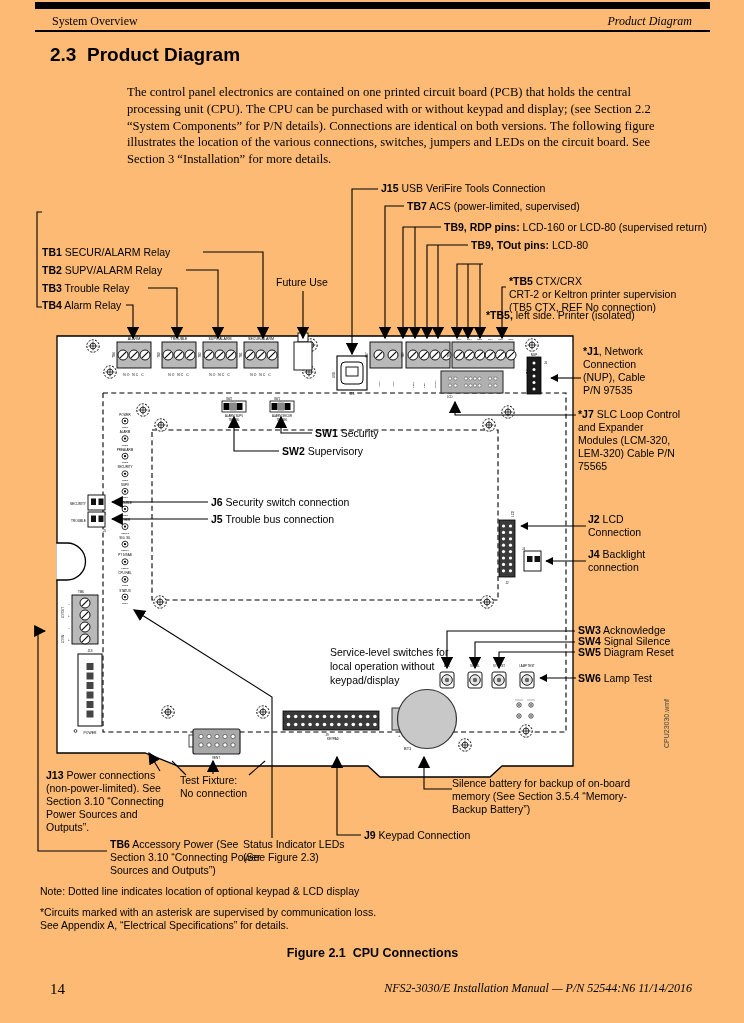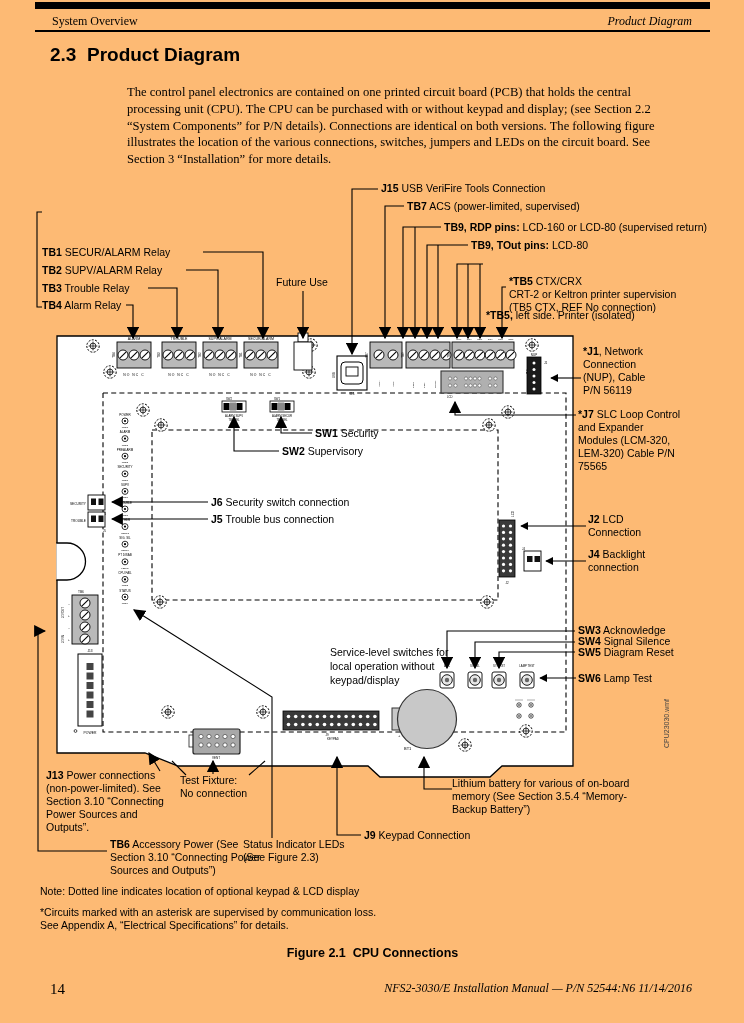--- a/index.html
+++ b/index.html
@@ -481,42 +481,42 @@
   <div class="co" style="left:407px;top:200px;"><b>TB7</b><span> ACS (power-limited, supervised)</span></div>
   <div class="co" style="left:444px;top:221px;"><b>TB9, RDP pins:</b><span> LCD-160 or LCD-80 (supervised return)</span></div>
   <div class="co" style="left:471px;top:239px;"><b>TB9, TOut pins:</b><span> LCD-80</span></div>
   <div class="co" style="left:486px;top:268px;margin-top:41px;"><b>*TB5,</b><span> left side. Printer (isolated)</span></div>
   <div class="co" style="left:509px;top:275px;">
     <div><b>*TB5</b><span> CTX/CRX</span></div>
     <div>CRT-2 or Keltron printer supervision</div>
     <div>(TB5 CTX, REF No connection)</div>
   </div>
 
-  <div class="co w" style="left:583px;top:345px;width:80px;"><b>*J1</b><span>, Network Connection (NUP), Cable P/N 56119</span></div>
+  <div class="co w" style="left:583px;top:345px;width:80px;"><b>*J1</b><span>, Network Connection (NUP), Cable P/N 97535</span></div>
   <div class="co w" style="left:578px;top:408px;width:104px;"><b>*J7</b><span> SLC Loop Control and Expander Modules (LCM-320, LEM-320) Cable P/N 75565</span></div>
   <div class="co w" style="left:588px;top:513px;width:64px;"><b>J2</b><span> LCD Connection</span></div>
   <div class="co w" style="left:588px;top:548px;width:66px;"><b>J4</b><span> Backlight connection</span></div>
 
   <div class="co" style="left:315px;top:427px;"><b>SW1</b><span> Security</span></div>
   <div class="co" style="left:282px;top:445px;"><b>SW2</b><span> Supervisory</span></div>
   <div class="co" style="left:211px;top:496px;"><b>J6</b><span> Security switch connection</span></div>
   <div class="co" style="left:211px;top:513px;"><b>J5</b><span> Trouble bus connection</span></div>
 
   <div class="co w" style="left:330px;top:645px;width:122px;line-height:14px;"><span>Service-level switches for local operation without keypad/display</span></div>
   <div class="co" style="left:578px;top:624px;"><b>SW3</b><span> Acknowledge</span></div>
   <div class="co" style="left:578px;top:635px;"><b>SW4</b><span> Signal Silence</span></div>
   <div class="co" style="left:578px;top:646px;"><b>SW5</b><span> Diagram Reset</span></div>
   <div class="co" style="left:578px;top:672px;"><b>SW6</b><span> Lamp Test</span></div>
 
   <div class="co w" style="left:46px;top:769px;width:132px;"><b>J13</b><span> Power connections (non-power-limited). See Section 3.10 “Connecting Power Sources and Outputs”.</span></div>
   <div class="co w" style="left:180px;top:774px;width:72px;"><span>Test Fixture: No connection</span></div>
   <div class="co w" style="left:110px;top:838px;width:162px;"><b>TB6</b><span> Accessory Power (See Section 3.10 “Connecting Power Sources and Outputs”)</span></div>
   <div class="co w" style="left:243px;top:838px;width:114px;"><span>Status Indicator LEDs (See Figure 2.3)</span></div>
   <div class="co" style="left:364px;top:829px;"><b>J9</b><span> Keypad Connection</span></div>
-  <div class="co w" style="left:452px;top:777px;width:202px;"><span>Lithium battery for various of on-board memory (See Section 3.5.4 “Memory-Backup Battery”)</span></div>
+  <div class="co w" style="left:452px;top:777px;width:202px;"><span>Silence battery for backup of on-board memory (See Section 3.5.4 “Memory-Backup Battery”)</span></div>
 
   <div class="wmf">CPU23030.wmf</div>
 
   <div class="note" style="left:40px;top:884px;">Note: Dotted line indicates location of optional keypad &amp; LCD display</div>
   <div class="note" style="left:40px;top:918px;">See Appendix A, “Electrical Specifications” for details.</div>
   <div class="note" style="left:40px;top:905px;">*Circuits marked with an asterisk are supervised by communication loss.</div>
   <div class="caption">Figure 2.1  CPU Connections</div>
   <div class="ftr-page">14</div>
   <div class="ftr-man">NFS2-3030/E Installation Manual — P/N 52544:N6  11/14/2016</div>
 </div>

